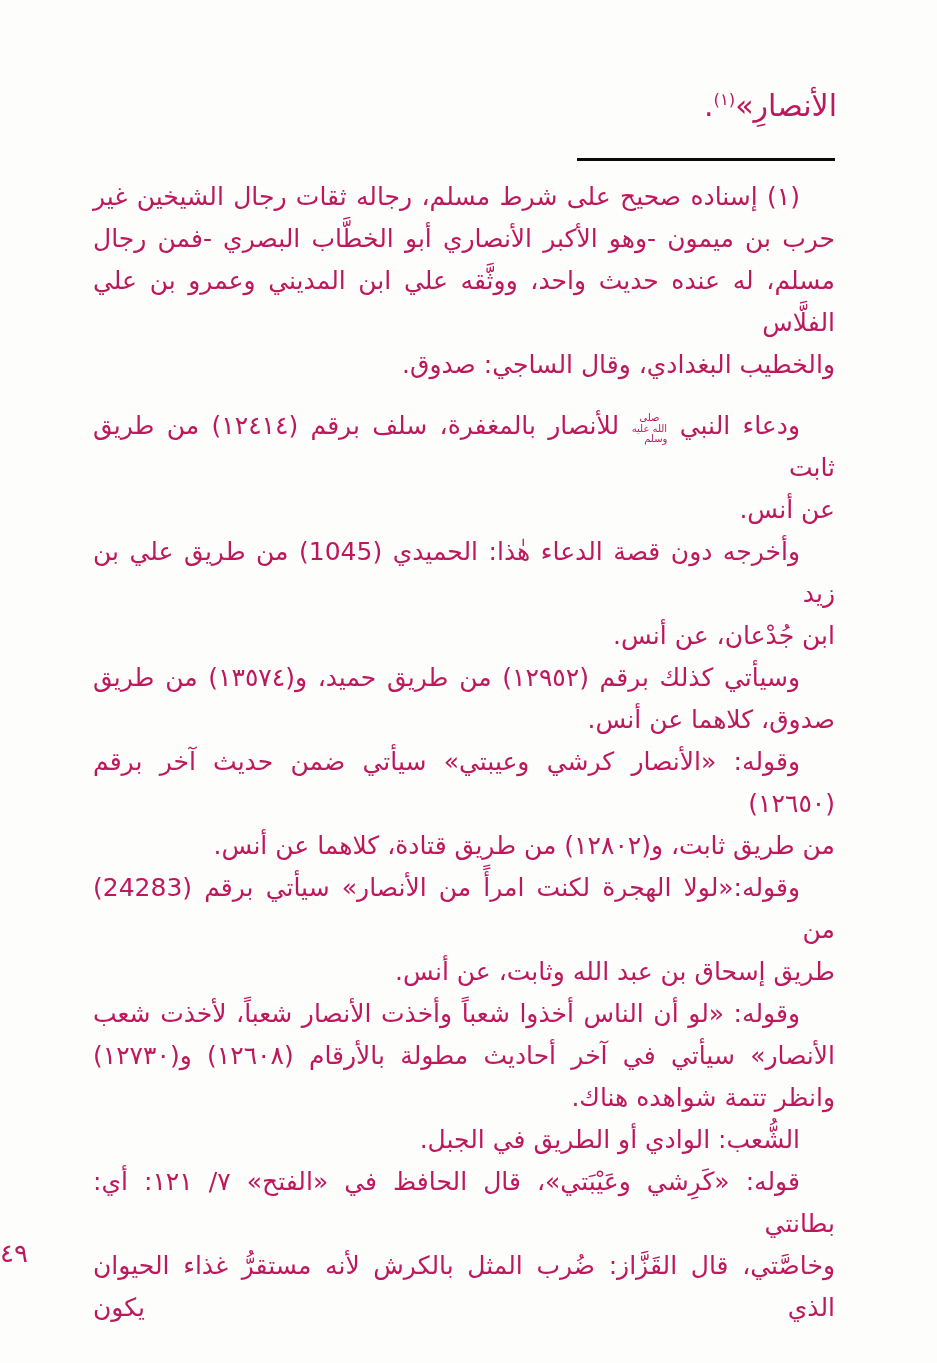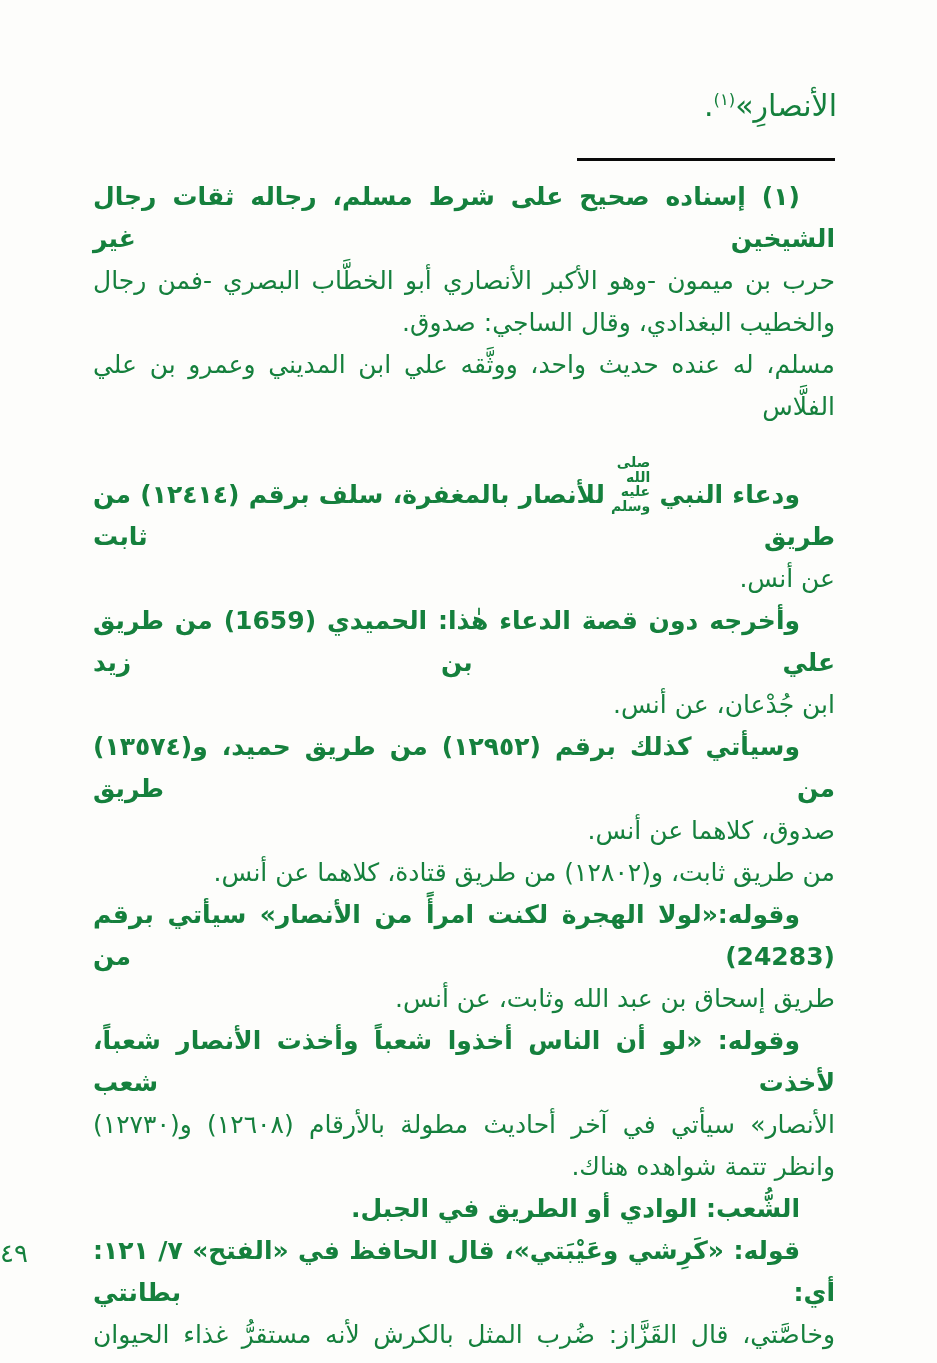--- a/index.html
+++ b/index.html
@@ -32,70 +32,71 @@
   }
   .fn-block{
     position:absolute;
     top:176px;right:102px;left:93px;
     font-size:25px;
     line-height:42px;
     text-align:justify;
   }
   .fline{min-height:42px;}
   .fline.just{text-align-last:justify;}
-  .fline.indent{text-indent:35px;font-weight:bold;}
+  .fline.indent{text-indent:35px;}
   .saw{
     display:inline-block;
     width:36px;
-    font-size:14px;
+    font-size:10px;
     line-height:1.05;
-    text-align:right;
+    text-align:center;
     vertical-align:-8px;
     text-indent:0;
     white-space:normal;
     margin-top:27px;
   }
   .pagenum{
     position:absolute;
     top:1238px;left:0;right:0;
     text-align:left;
     font-size:26px;
   }
 </style>
 </head>
 <body>
 
-<div class="page" style="background: rgb(253, 253, 251); color: #15803d;">
+<div class="page" style="background: rgb(253, 253, 251); color: #be185d;">
 
   <div class="main-tail">
     <span>الأنصارِ»</span><sup>(١)</sup><span>.</span>
   </div>
 
   <div class="fn-separator" style="background: rgb(10, 10, 10);"></div>
 
   <div class="fn-block">
       <div>
         <div class="fline indent just">(١) إسناده صحيح على شرط مسلم، رجاله ثقات رجال الشيخين غير</div>
         <div class="fline just">حرب بن ميمون -وهو الأكبر الأنصاري أبو الخطَّاب البصري -فمن رجال</div>
+        <div class="fline just">مسلم، له عنده حديث واحد، ووثَّقه علي ابن المديني وعمرو بن علي الفلَّاس</div>
         <div class="fline">والخطيب البغدادي، وقال الساجي: صدوق.</div>
-        <div class="fline just">مسلم، له عنده حديث واحد، ووثَّقه علي ابن المديني وعمرو بن علي الفلَّاس</div>
       </div>
       <div>
         <div class="fline indent just">ودعاء النبي <span class="saw">صلى الله عليه وسلم</span> للأنصار بالمغفرة، سلف برقم (١٢٤١٤) من طريق ثابت</div>
         <div class="fline">عن أنس.</div>
       </div>
       <div>
-        <div class="fline indent just">وأخرجه دون قصة الدعاء هٰذا: الحميدي (1659) من طريق علي بن زيد</div>
+        <div class="fline indent just">وأخرجه دون قصة الدعاء هٰذا: الحميدي (1045) من طريق علي بن زيد</div>
         <div class="fline">ابن جُدْعان، عن أنس.</div>
       </div>
       <div>
         <div class="fline indent just">وسيأتي كذلك برقم (١٢٩٥٢) من طريق حميد، و(١٣٥٧٤) من طريق</div>
         <div class="fline">صدوق، كلاهما عن أنس.</div>
       </div>
       <div>
+        <div class="fline indent just">وقوله: «الأنصار كرشي وعيبتي» سيأتي ضمن حديث آخر برقم (١٢٦٥٠)</div>
         <div class="fline">من طريق ثابت، و(١٢٨٠٢) من طريق قتادة، كلاهما عن أنس.</div>
       </div>
       <div>
         <div class="fline indent just">وقوله:«لولا الهجرة لكنت امرأً من الأنصار» سيأتي برقم (24283) من</div>
         <div class="fline">طريق إسحاق بن عبد الله وثابت، عن أنس.</div>
       </div>
       <div>
         <div class="fline indent just">وقوله: «لو أن الناس أخذوا شعباً وأخذت الأنصار شعباً، لأخذت شعب</div>
         <div class="fline just">الأنصار» سيأتي في آخر أحاديث مطولة بالأرقام (١٢٦٠٨) و(١٢٧٣٠)</div>
       </div>

